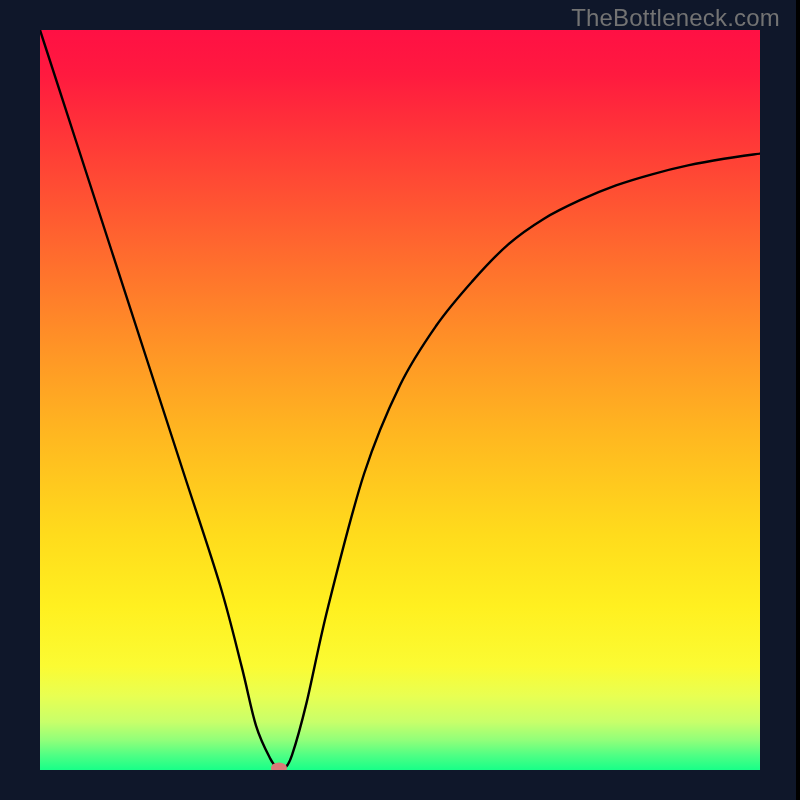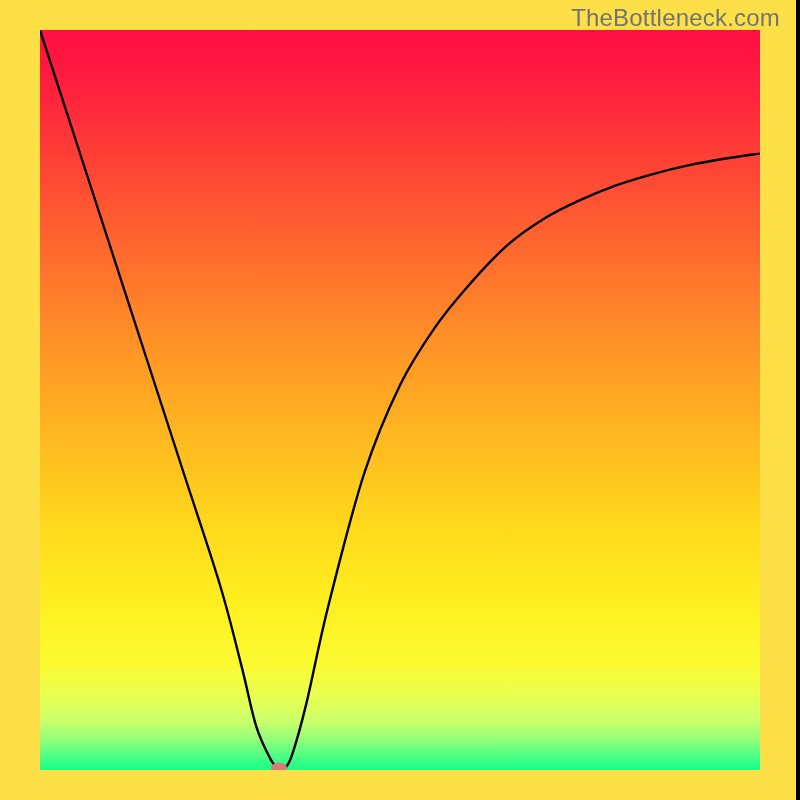--- a/index.html
+++ b/index.html
@@ -7,21 +7,21 @@
     padding: 0;
     width: 800px;
     height: 800px;
     background: #000;
     overflow: hidden;
   }
   .outer {
     position: relative;
     width: 796px;
     height: 800px;
-    background: #fde047;
+    background: #0f172a;
   }
   .watermark {
     position: absolute;
     top: 4px;
     right: 16px;
     font-family: Arial, Helvetica, sans-serif;
     font-size: 24px;
     color: #737373;
     letter-spacing: 0.2px;
   }

